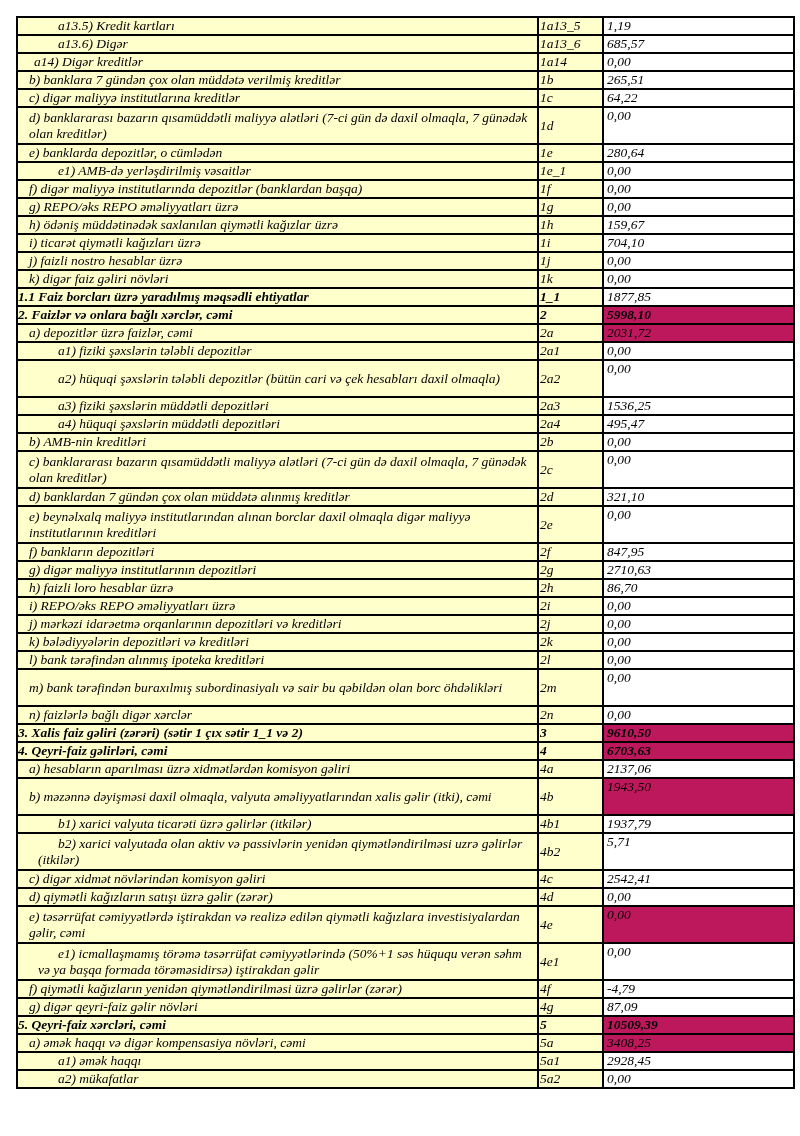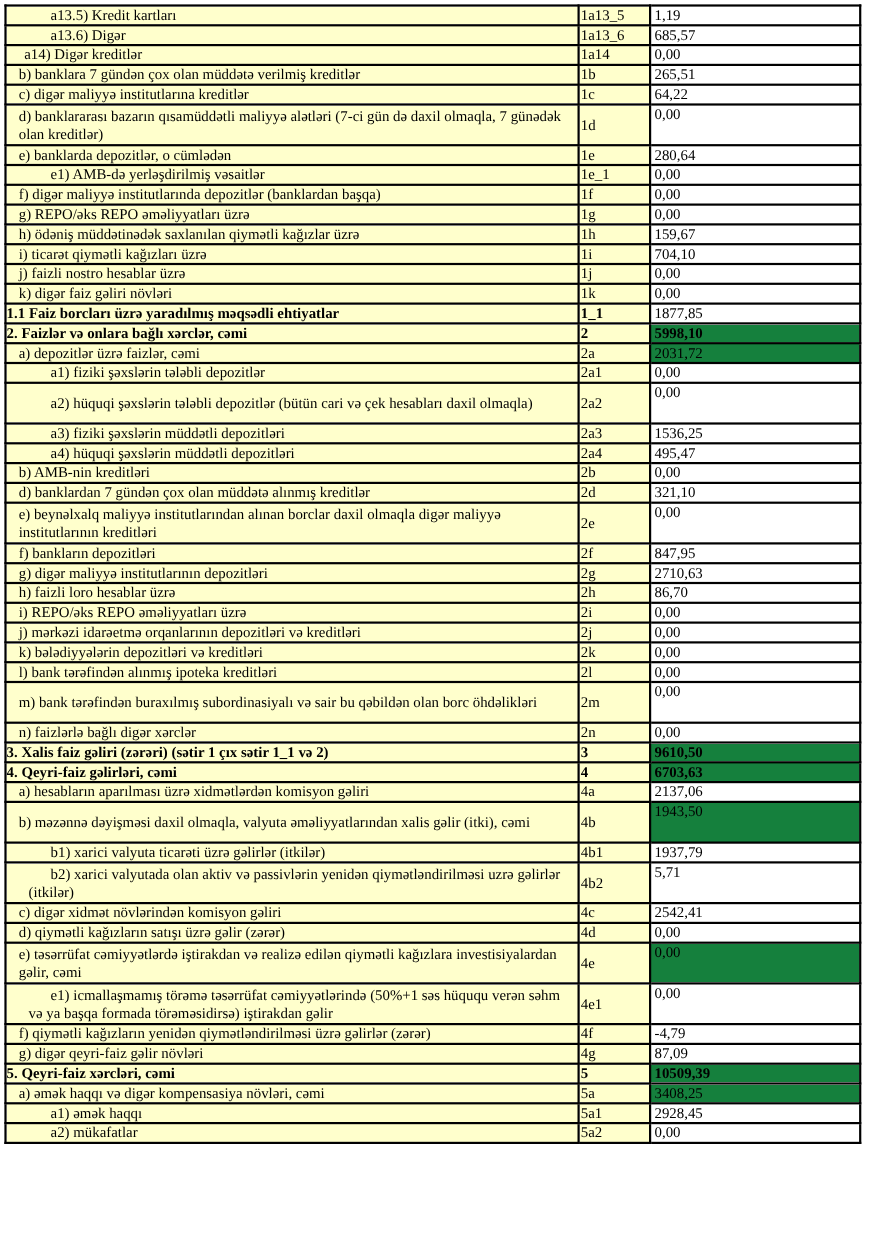--- a/index.html
+++ b/index.html
@@ -7,21 +7,22 @@
     margin: 0; padding: 0;
     width: 800px; height: 1136px;
     background: #ffffff;
     overflow: hidden;
     font-family: "Liberation Serif", serif;
   }
   table.report {
     border-collapse: collapse;
     table-layout: fixed;
     width: 777px;
-    margin: 4px;
+    margin: 16px;
+    font-style: italic;
   }
   td {
     border: 2px solid #000000;
     background: #FFFFCC;
     color: #000000;
     font-size: 13.5px;
     overflow: hidden;
   }
   tr { height: 18px; }
   tr.double { height: 37px; }
@@ -37,21 +38,21 @@
   }
   td.val {
     background: #ffffff;
     text-align: left;
     vertical-align: top;
     padding: 0 3px;
     line-height: 16px;
   }
   tr.bold td.desc, tr.bold td.code { font-weight: bold; }
   tr.vbold td.val { font-weight: bold; }
-  tr.vhl td.val { background: #15803d; }
+  tr.vhl td.val { background: #be185d; }
   tr.indent-0 td.desc { padding-left: 0; }
   tr.indent-1 td.desc { padding-left: 11px; }
   tr.indent-2 td.desc { padding-left: 16px; }
   tr.indent-3 td.desc { padding-left: 20px; text-indent: 20px; }
 </style>
 </head>
 <body>
 
 <table class="report">
   <colgroup>
@@ -186,20 +187,25 @@
         <td class="code">2a4</td>
         <td class="val">495,47</td>
       </tr>
 
       <tr class="indent-1">
         <td class="desc">b) AMB-nin kreditləri</td>
         <td class="code">2b</td>
         <td class="val">0,00</td>
       </tr>
 
+      <tr class="indent-1 double">
+        <td class="desc">c) banklararası bazarın qısamüddətli maliyyə alətləri (7-ci gün də daxil olmaqla, 7 günədək olan kreditlər)</td>
+        <td class="code">2c</td>
+        <td class="val">0,00</td>
+      </tr>
 
       <tr class="indent-1">
         <td class="desc">d) banklardan 7 gündən çox olan müddətə alınmış kreditlər</td>
         <td class="code">2d</td>
         <td class="val">321,10</td>
       </tr>
 
       <tr class="indent-1 double">
         <td class="desc">e) beynəlxalq maliyyə institutlarından alınan borclar daxil olmaqla digər maliyyə institutlarının kreditləri</td>
         <td class="code">2e</td>

